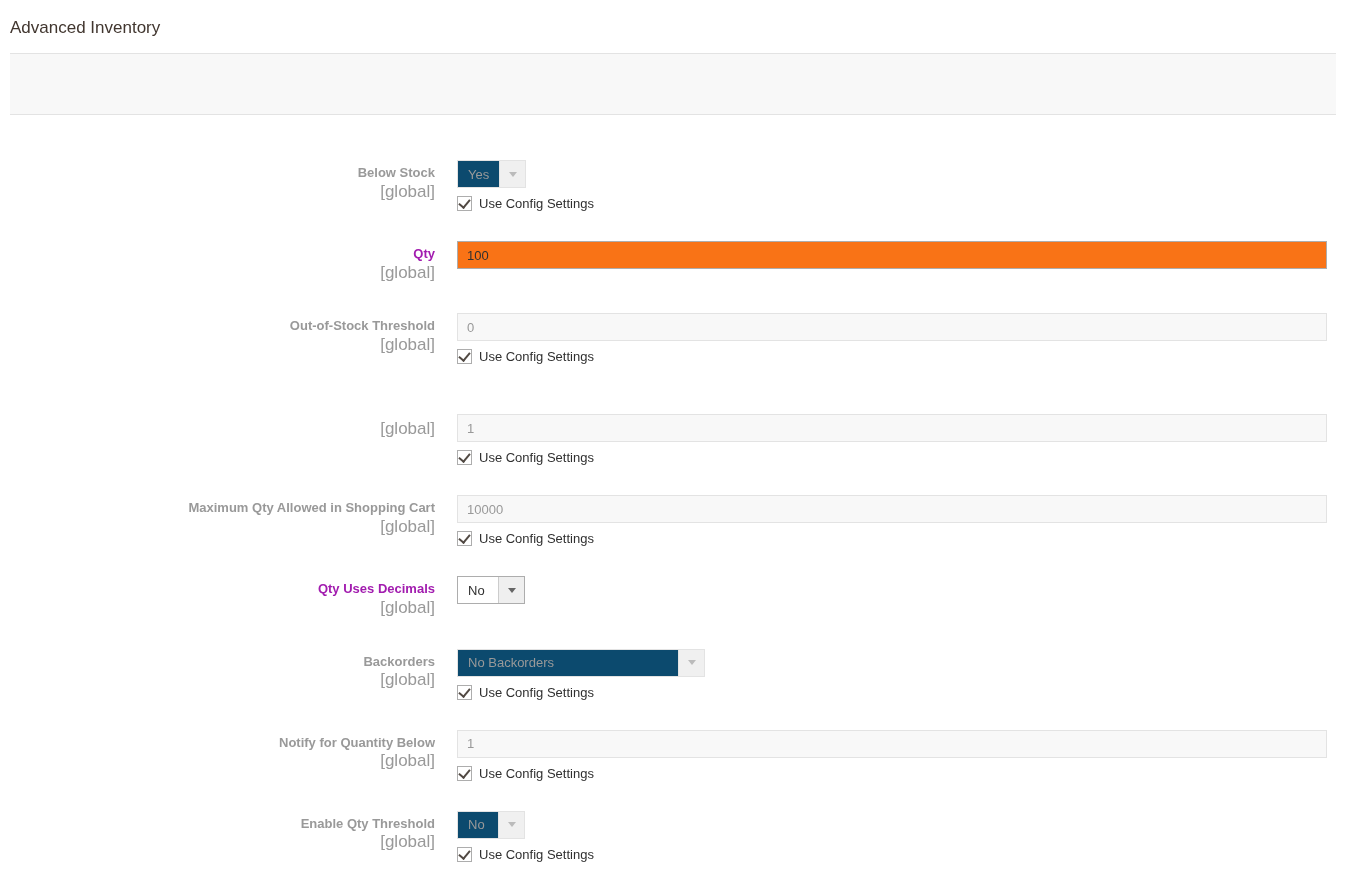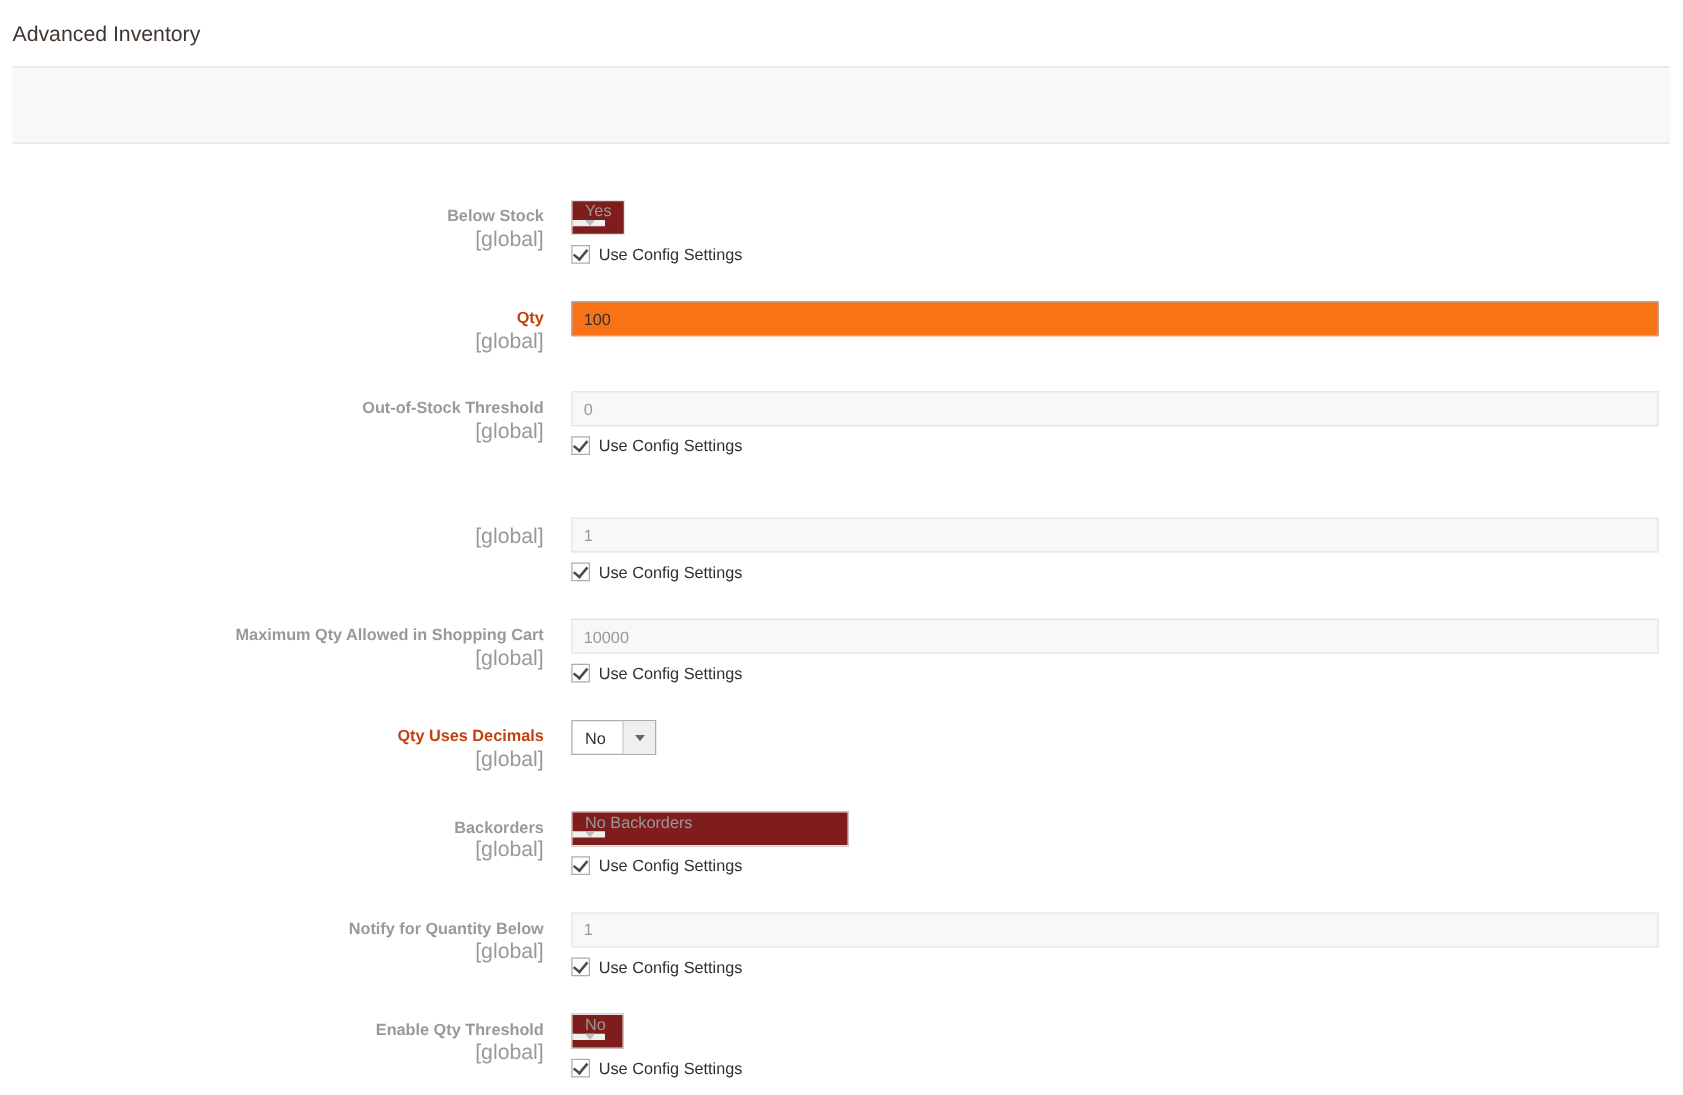--- a/index.html
+++ b/index.html
@@ -4,28 +4,28 @@
 <style>
 * { box-sizing: border-box; margin: 0; padding: 0; }
 body { font-family: 'Helvetica Neue', Helvetica, Arial, sans-serif; font-size: 13px; color: #333; background: #fff; }
 .container { padding: 10px 10px 40px 10px; }
 .page-title { font-size: 17px; font-weight: 400; color: #41362f; padding: 8px 0 15px 0; }
 .banner { background: #f8f8f8; border: 1px solid #e3e3e3; border-left: none; border-right: none; height: 62px; margin-bottom: 45px; }
 .form-wrap { max-width: 1326px; }
 .form-row { display: flex; margin-bottom: 10px; align-items: flex-start; }
 .form-row.tall { margin-bottom: 30px; }
 .label-col { width: 447px; text-align: right; padding-right: 22px; padding-top: 5px; }
-.label-main { font-size: 13px; color: #c2410c; font-weight: 600; line-height: 1.3; }
+.label-main { font-size: 13px; color: #a21caf; font-weight: 600; line-height: 1.3; }
 .label-main.disabled { color: #999; font-weight: 600; }
 .label-scope { font-size: 17px; color: #999; line-height: 1.2; }
 .control-col { flex: 1; max-width: 870px; }
 .text-input { width: 100%; height: 28px; border: 1px solid #adadad; padding: 0 9px; font-size: 13px; color: #303030; background: #f97316; }
 .text-input.disabled { background: #f8f8f8; color: #999; border-color: #e3e3e3; }
 .select-wrap { display: inline-flex; border: 1px solid #adadad; height: 28px; background: #fff; }
-.select-wrap.disabled { border-color: #e3e3e3; background: #7f1d1d; flex-direction: column; }
+.select-wrap.disabled { border-color: #e3e3e3; background: #0c4a6e; }
 .select-wrap.disabled .select-text { color: #999; }
 .select-text { padding: 0 10px; display: flex; align-items: center; font-size: 13px; color: #303030; white-space: nowrap; }
 .select-btn { width: 26px; display: flex; align-items: center; justify-content: center; border-left: 1px solid #ccc; background: #efefef; }
 .select-wrap.disabled .select-btn { background: #f0f0f0; border-left-color: #e3e3e3; }
 .select-arrow { width: 0; height: 0; border-left: 4px solid transparent; border-right: 4px solid transparent; border-top: 5px solid #666; }
 .select-wrap.disabled .select-arrow { border-top-color: #bbb; }
 .checkbox-row { display: flex; align-items: center; margin-top: 8px; gap: 7px; }
 .chk { width: 15px; height: 15px; border: 1px solid #adadad; background: #fff; display: inline-flex; align-items: center; justify-content: center; position: relative; }
 .chk.checked::after { content: ""; position: absolute; left: 3px; top: 0px; width: 5px; height: 9px; border: solid #514943; border-width: 0 2px 2px 0; transform: rotate(40deg); }
 .chk-label { font-size: 13px; color: #303030; }

